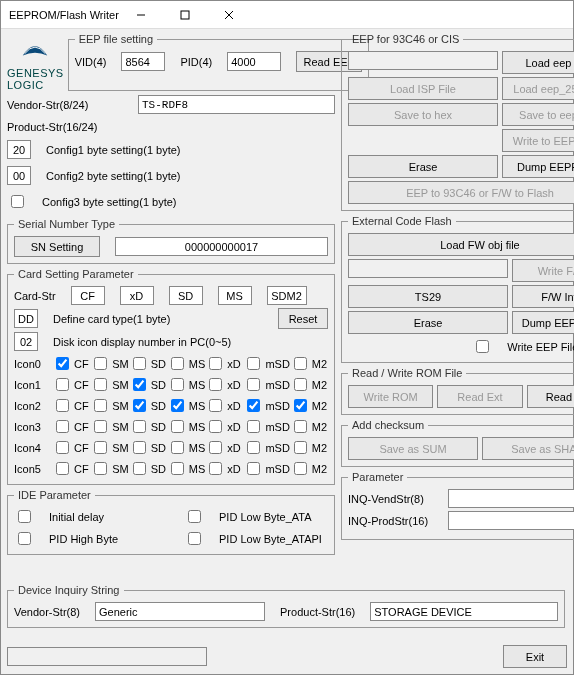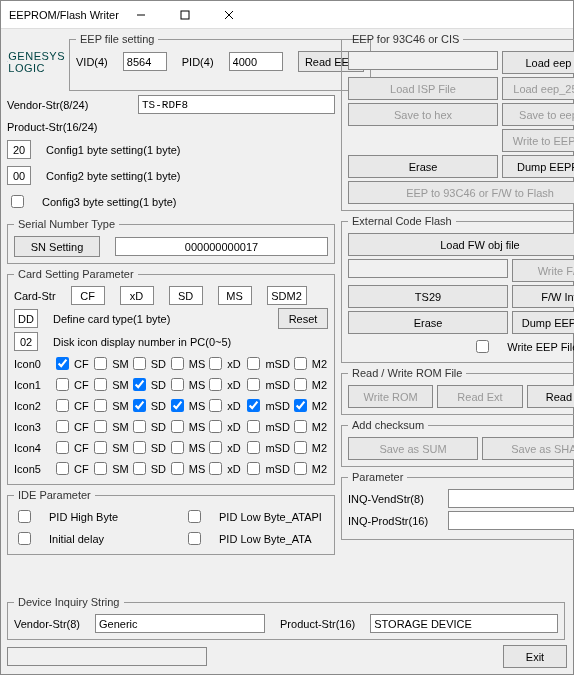--- a/index.html
+++ b/index.html
@@ -11,21 +11,21 @@
 .col-left { width: 328px; display: flex; flex-direction: column; gap: 4px; }
 .col-right { flex: 1; display: flex; flex-direction: column; gap: 4px; }
 fieldset { border: 1px solid #999; margin: 0; padding: 6px 6px 6px 6px; }
 legend { padding: 0 4px; color: #333; }
 .row { display: flex; align-items: center; gap: 15px; margin-bottom: 3px; }
 .row:last-child { margin-bottom: 0; }
 input[type="text"] { border: 1px solid #888; background: #fff; height: 19px; padding: 0 3px; font-family: inherit; font-size: 11px; }
 input[type="text"][readonly] { background: #f0f0f0; }
 button { border: 1px solid #888; background: #e8e8e8; height: 21px; padding: 0 6px; cursor: pointer; font-family: inherit; font-size: 11px; }
 button:disabled { color: #999; cursor: default; }
-.logo { width: 58px; height: 58px; display: flex; flex-direction: row; align-items: center; justify-content: center; font-size: 7px; color: #044; letter-spacing: 0.5px; }
+.logo { width: 58px; height: 58px; display: flex; flex-direction: column; align-items: center; justify-content: center; font-size: 7px; color: #044; letter-spacing: 0.5px; }
 .logo svg { margin-bottom: 2px; }
 .eep-top { display: flex; gap: 4px; }
 .eep-fieldset { flex: 1; }
 .lbl { white-space: nowrap; }
 .chk { width: 13px; height: 13px; }
 .config-row input[type="text"] { width: 24px; text-align: center; }
 .card-row input[type="text"] { width: 34px; text-align: center; }
 .icon-grid { display: grid; grid-template-columns: 38px repeat(7, 1fr); gap: 2px 0; font-size: 10px; }
 .icon-grid .cell { display: flex; align-items: center; gap: 2px; }
 .btn-wide { width: 100%; height: 23px; }
@@ -305,29 +305,29 @@
               <input type="checkbox" class="chk" style="">
               <span>M2</span>
             </div>
           </div>
       </fieldset>
 
       <fieldset>
         <legend>IDE Parameter</legend>
         <div class="row">
           <input type="checkbox" class="chk" style="">
+          <span class="lbl" style="width:120px">Initial delay</span>
+          <input type="checkbox" class="chk" style="">
+          <span class="lbl">PID Low Byte_ATA</span>
+        </div>
+        <div class="row">
+          <input type="checkbox" class="chk" style="">
           <span class="lbl" style="width:120px">PID High Byte</span>
           <input type="checkbox" class="chk" style="">
           <span class="lbl">PID Low Byte_ATAPI</span>
-        </div>
-        <div class="row">
-          <input type="checkbox" class="chk" style="">
-          <span class="lbl" style="width:120px">Initial delay</span>
-          <input type="checkbox" class="chk" style="">
-          <span class="lbl">PID Low Byte_ATA</span>
         </div>
       </fieldset>
 
     </div>
 
     <div class="col-right">
       <fieldset>
         <legend>EEP for 93C46 or CIS</legend>
         <div class="right-row" style="margin-bottom:3px">
           <input type="text" style="flex: 1 1 0%;" readonly="">
@@ -395,21 +395,21 @@
           <span class="lbl" style="width:96px">INQ-VendStr(8)</span>
           <input type="text" style="flex: 1 1 0%;">
         </div>
         <div class="param-row">
           <span class="lbl" style="width:96px">INQ-ProdStr(16)</span>
           <input type="text" style="flex: 1 1 0%;">
         </div>
       </fieldset>
     </div>
 
-    <fieldset style="position:absolute;left:6px;bottom:34px;width:558px">
+    <fieldset style="position:absolute;left:6px;bottom:46px;width:558px">
       <legend>Device Inquiry String</legend>
       <div class="row">
         <span class="lbl">Vendor-Str(8)</span>
         <input type="text" style="width: 170px;" value="Generic">
         <span class="lbl">Product-Str(16)</span>
         <input type="text" style="flex: 1 1 0%;" value="STORAGE DEVICE">
       </div>
     </fieldset>
 
     <div class="footer">

